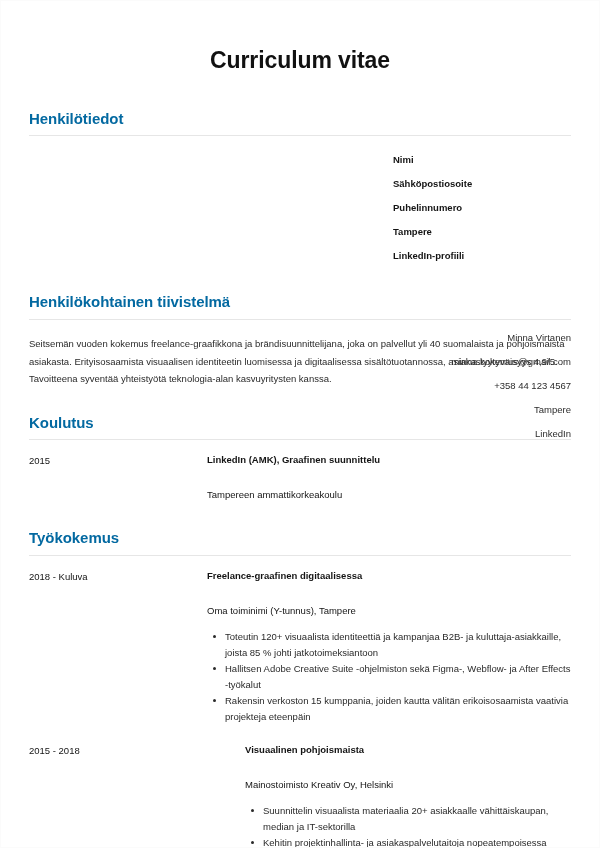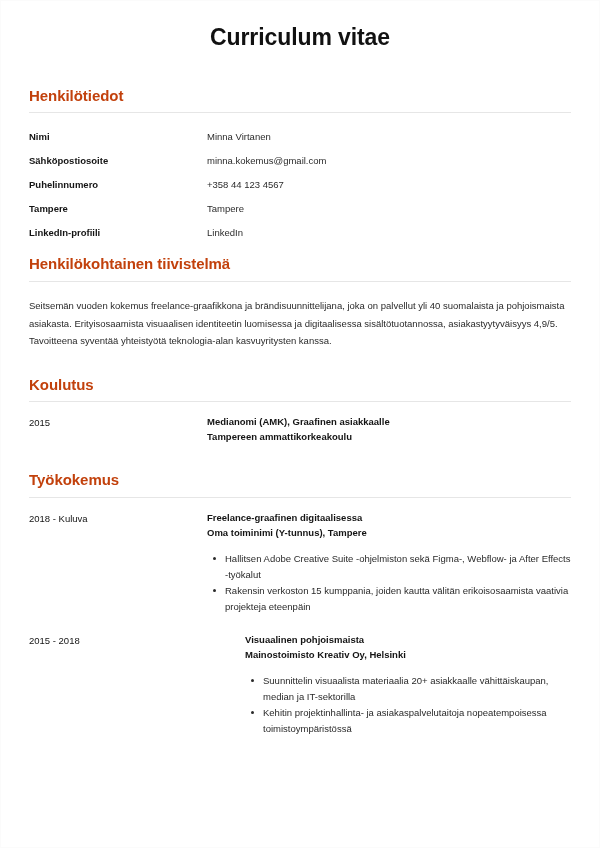--- a/index.html
+++ b/index.html
@@ -22,67 +22,68 @@
     overflow: hidden;
     padding: 0 28px;
   }
   .doc-title {
     text-align: center;
     font-size: 23px;
     font-weight: bold;
     letter-spacing: -0.1px;
     color: #111111;
     margin: 0;
-    padding-top: 23px;
+    padding-top: 46px;
     padding-bottom: 0;
     line-height: 1.2;
   }
   .section {
     margin-top: 0;
   }
   .section-title {
     font-size: 15px;
     font-weight: bold;
-    color: #c2410c;
+    color: #0369a1;
     margin: 0;
     line-height: 1.25;
     letter-spacing: -0.05px;
   }
   .section-rule {
     height: 1px;
     background: #e6e6e6;
     margin-top: 7px;
     margin-bottom: 0;
     width: 100%;
   }
   
   #section-personal { margin-top: 35px; }
   .detail-rows { margin-top: 12px; }
   .detail-row {
     display: flex;
     align-items: flex-end;
     margin-bottom: 0;
     height: 24px;
+    flex-direction: column;
   }
   .detail-label {
     width: 178px;
     flex: 0 0 178px;
     font-size: 9.5px;
     font-weight: bold;
     color: #141414;
     line-height: 24px;
   }
   .detail-value {
     font-size: 9.5px;
     font-weight: normal;
     color: #2c2c2c;
     line-height: 24px;
   }
   
-  #section-summary { margin-top: 10px; }
+  #section-summary { margin-top: 25px; }
   .summary-text {
     font-size: 9.5px;
     line-height: 17.5px;
     color: #2a2a2a;
     margin: 0;
     padding-top: 15px;
     text-align: left;
   }
   
   #section-education { margin-top: 26px; }
@@ -103,23 +104,24 @@
   }
   .entry-body { flex: 1 1 auto; }
   .entry-heading {
     font-size: 9.5px;
     font-weight: bold;
     color: #141414;
     line-height: 14.5px;
   }
   .entry-sub {
     font-size: 9.5px;
-    font-weight: bold;
+    font-weight: normal;
     color: #141414;
     line-height: 14.5px;
+    margin-top: 20px;
   }
   .bullets {
     list-style: none;
     margin: 0;
     padding: 0;
     padding-top: 11px;
   }
   .bullets li {
     position: relative;
     padding-left: 18px;
@@ -188,39 +190,40 @@
   </div>
 
   <div class="section" id="section-education">
     <h2 class="section-title">Koulutus</h2>
     <div class="section-rule"></div>
     <div class="entry-list">
 
       <div class="entry">
         <div class="entry-date">2015</div>
         <div class="entry-body">
-          <div class="entry-heading">Medianomi (AMK), Graafinen asiakkaalle</div>
+          <div class="entry-heading">LinkedIn (AMK), Graafinen suunnittelu</div>
           <div class="entry-sub">Tampereen ammattikorkeakoulu</div>
         </div>
       </div>
 
     </div>
   </div>
 
   <div class="section" id="section-work">
     <h2 class="section-title">Työkokemus</h2>
     <div class="section-rule"></div>
     <div class="entry-list">
 
       <div class="entry">
         <div class="entry-date">2018 - Kuluva</div>
         <div class="entry-body">
           <div class="entry-heading">Freelance-graafinen digitaalisessa</div>
           <div class="entry-sub">Oma toiminimi (Y-tunnus), Tampere</div>
           <ul class="bullets">
+            <li><span class="bullet-dot"></span><span>Toteutin 120+ visuaalista identiteettiä ja kampanjaa B2B- ja kuluttaja-asiakkaille, joista 85 % johti jatkotoimeksiantoon</span></li>
             <li><span class="bullet-dot"></span><span>Hallitsen Adobe Creative Suite -ohjelmiston sekä Figma-, Webflow- ja After Effects -työkalut</span></li>
             <li><span class="bullet-dot"></span><span>Rakensin verkoston 15 kumppania, joiden kautta välitän erikoisosaamista vaativia projekteja eteenpäin</span></li>
           </ul>
         </div>
       </div>
 
       <div class="entry">
         <div class="entry-date">2015 - 2018</div>
         <div class="entry-body">
           <div class="entry-heading">Visuaalinen pohjoismaista</div>

